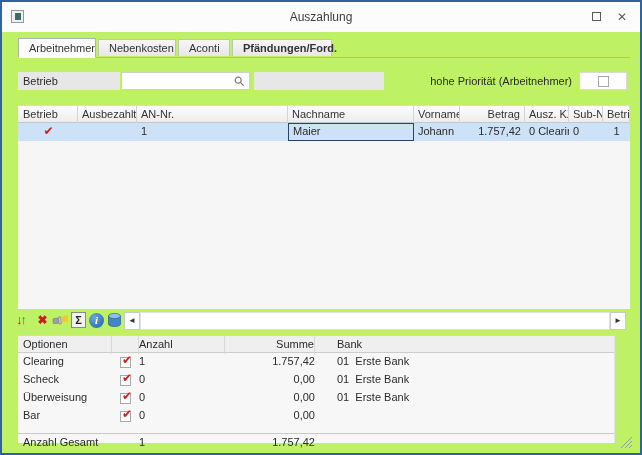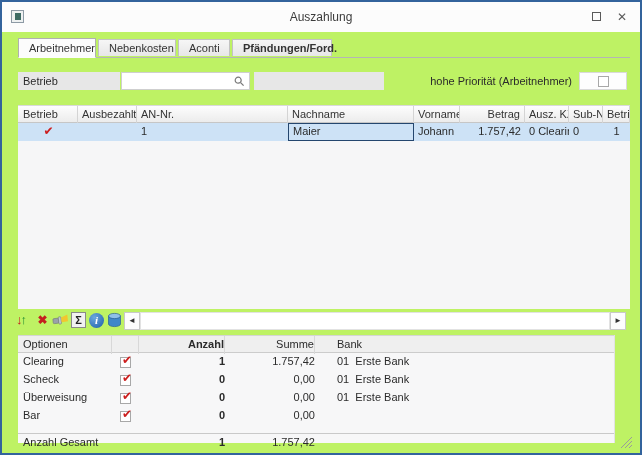--- a/index.html
+++ b/index.html
@@ -83,21 +83,21 @@
   .otbl { position:absolute; left:16px; top:333px; width:597px; height:108px; background:#f7f7f8;
           border-right:1px solid #e2e2e2; }
   .ohead { position:absolute; left:0; top:0; width:100%; height:18px; background:#efefef;
            border-top:1px solid #d5d5d5; border-bottom:1px solid #cccccc; }
   .orow { position:absolute; left:0; width:100%; height:18px; }
   .r0{top:18px;} .r1{top:36px;} .r2{top:54px;} .r3{top:72px;}
   .r4{top:90px; border-top:1px solid #c9c9c9;margin-top:8px;}
   .ocell { position:absolute; top:0; height:18px; line-height:17px; overflow:hidden; white-space:pre; }
   .oL{left:0; width:94px; padding-left:5px;}
   .oC{left:94px; width:27px;}
-  .oA{left:121px; width:86px; text-align:right;font-weight:bold;}
+  .oA{left:121px; width:86px; text-align:left;}
   .oS{left:209px; width:88px; text-align:right;}
   .oB{left:297px; width:296px; padding-left:22px;}
   .ohead .oL, .ohead .oC { border-right:1px solid #d8d8d8; }
   .ohead .oA { border-right:1px solid #d8d8d8; }
   .ohead .oS { border-right:1px solid #d8d8d8; }
   .ocheck { position:absolute; left:8px; top:4px; }
   .ocheck .check { position:absolute; left:1px; top:-6px; }
 
   
   .grip { position:absolute; right:7px; bottom:4px; }

